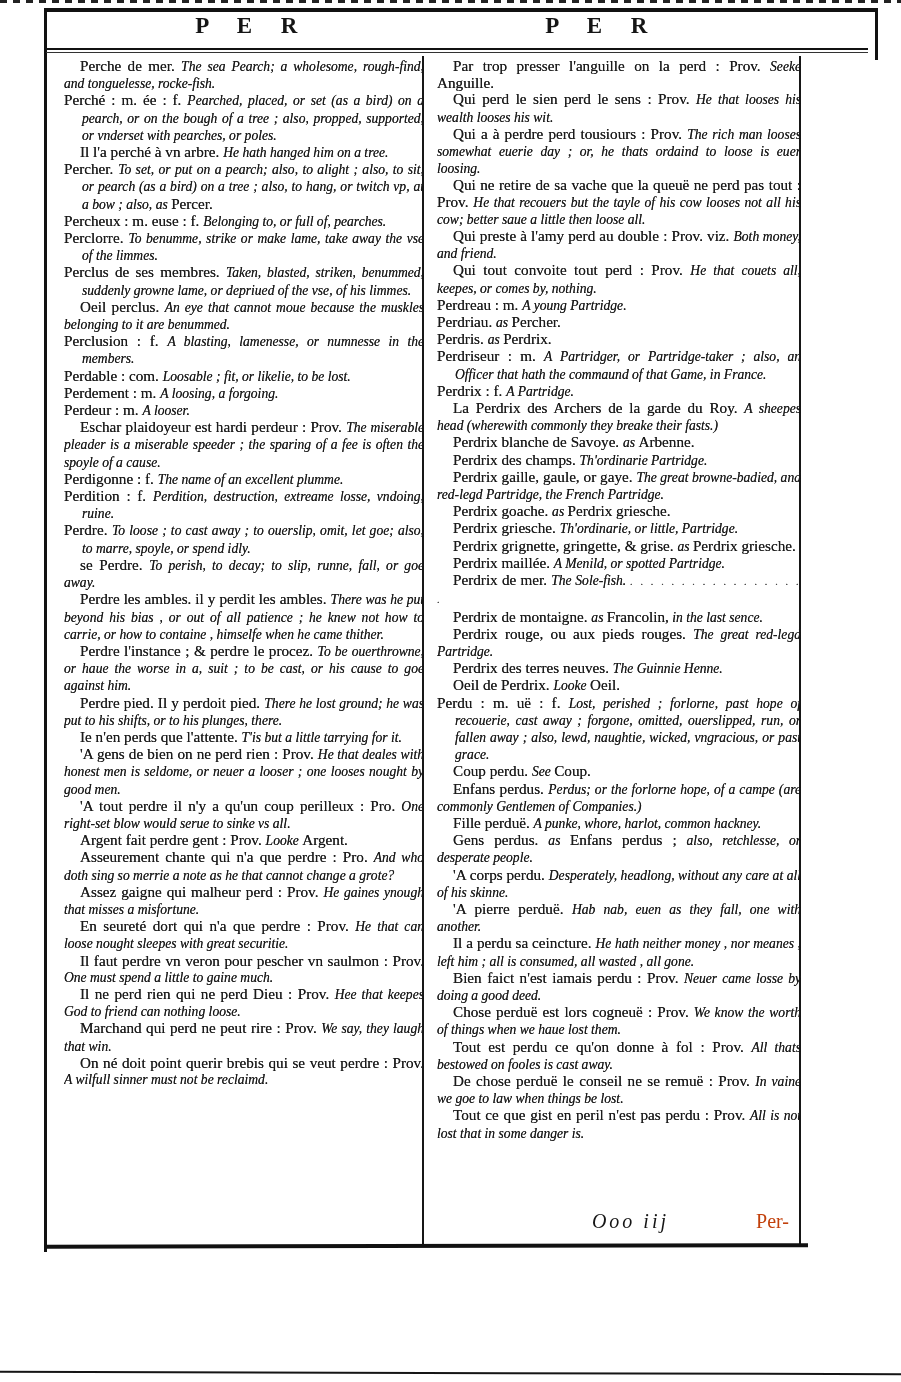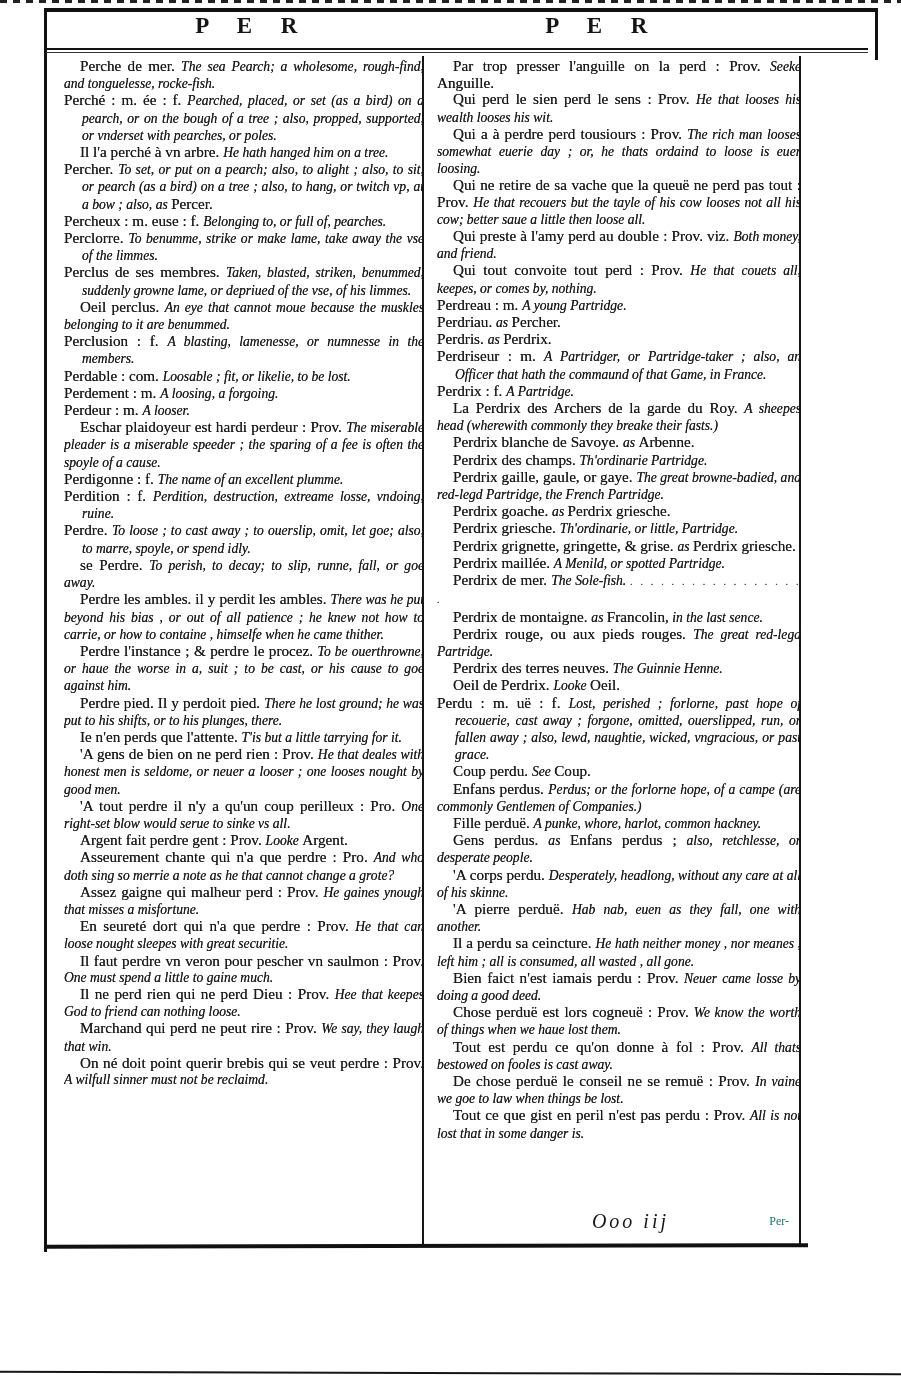--- a/index.html
+++ b/index.html
@@ -52,21 +52,21 @@
 
   .colophon-row{
     position:absolute;left:431px;width:364px;top:1212px;height:20px;
     line-height:18px;
   }
   .signature{
     position:absolute;left:46%;transform:translateX(-50%);
     font-style:italic;font-size:20px;letter-spacing:3px;color:#161616;margin-left:32px;
   }
   .catchword{
-    position:absolute;right:6px;font-size:12px;color:#0f766e;
+    position:absolute;right:6px;font-size:20px;color:#c2410c;
   }
 </style>
 </head>
 <body>
 
 <div class="rule scan-edge-top"></div>
 <div class="rule frame-top"></div>
 <div class="rule frame-left"></div>
 <div class="rule frame-right-stub"></div>
 <div class="rule head-rule-1"></div>

